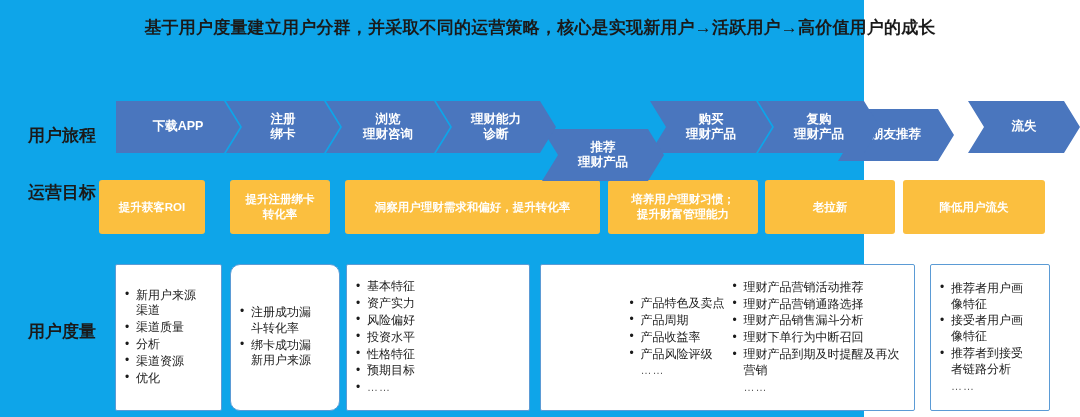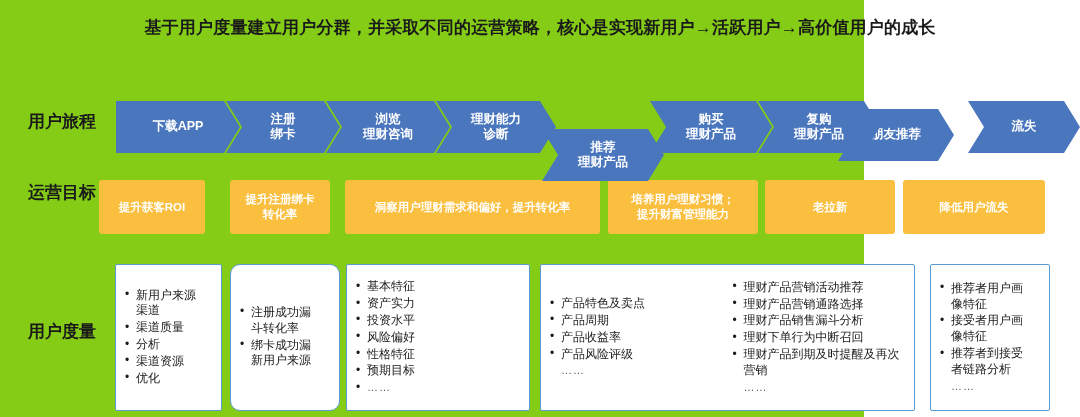--- a/index.html
+++ b/index.html
@@ -3,21 +3,21 @@
 <meta charset="utf-8">
 <style>
   * { box-sizing: border-box; margin: 0; padding: 0; }
   html, body {
     width: 1080px;
     height: 417px;
     background: #ffffff;
     font-family: "Liberation Sans", "DejaVu Sans", sans-serif;
     overflow: hidden;
   }
-  #canvas { position: relative; width: 864px; height: 417px; background:#84cc16; }
+  #canvas { position: relative; width: 864px; height: 417px; background:#0ea5e9; }
 
   
   .title {
     position: absolute;
     left: 0; top: 16px; width: 1080px;
     text-align: center;
     font-size: 17px;
     font-weight: bold;
     color: #1a1a1a;
     letter-spacing: 0.2px;
@@ -28,21 +28,21 @@
   .row-label {
     position: absolute;
     left: 12px;
     width: 100px;
     text-align: center;
     font-size: 17px;
     font-weight: bold;
     color: #1a1a1a;
     white-space: nowrap;
   }
-  .row-label.l1 { top: 110px; }
+  .row-label.l1 { top: 124px; }
   .row-label.l2 { top: 181px; }
   .row-label.l3 { top: 320px; }
 
   
   #journey-row {
     position: absolute;
     left: 116px; top: 101px;
     width: 934px; height: 52px;
   }
   .chev {
@@ -261,30 +261,30 @@
             <li>绑卡成功漏
 新用户来源</li>
           </ul>
         </div>
       </div>
       <div class="metric-box" style="left: 346px; width: 184px; border-color: rgb(91, 155, 213);">
         <div class="mcol" style="flex: 1 1 0px;">
           <ul class="mlist">
             <li>基本特征</li>
             <li>资产实力</li>
+            <li>风险偏好</li>
             <li>投资水平</li>
-            <li>风险偏好</li>
             <li>性格特征</li>
             <li>预期目标</li>
             <li class="ellipsis bulleted">……</li>
           </ul>
         </div>
       </div>
       <div class="metric-box" style="left: 540px; width: 375px; border-color: rgb(91, 155, 213);">
-        <div class="mcol" style="flex: 1 1 0px;">
+        <div class="mcol" style="flex: 1 1 0px; align-items: flex-end;">
           <ul class="mlist">
             <li>产品特色及卖点</li>
             <li>产品周期</li>
             <li>产品收益率</li>
             <li>产品风险评级</li>
             <li class="ellipsis">……</li>
           </ul>
         </div>
         <div class="mcol" style="flex: 1 1 0px;">
           <ul class="mlist">

